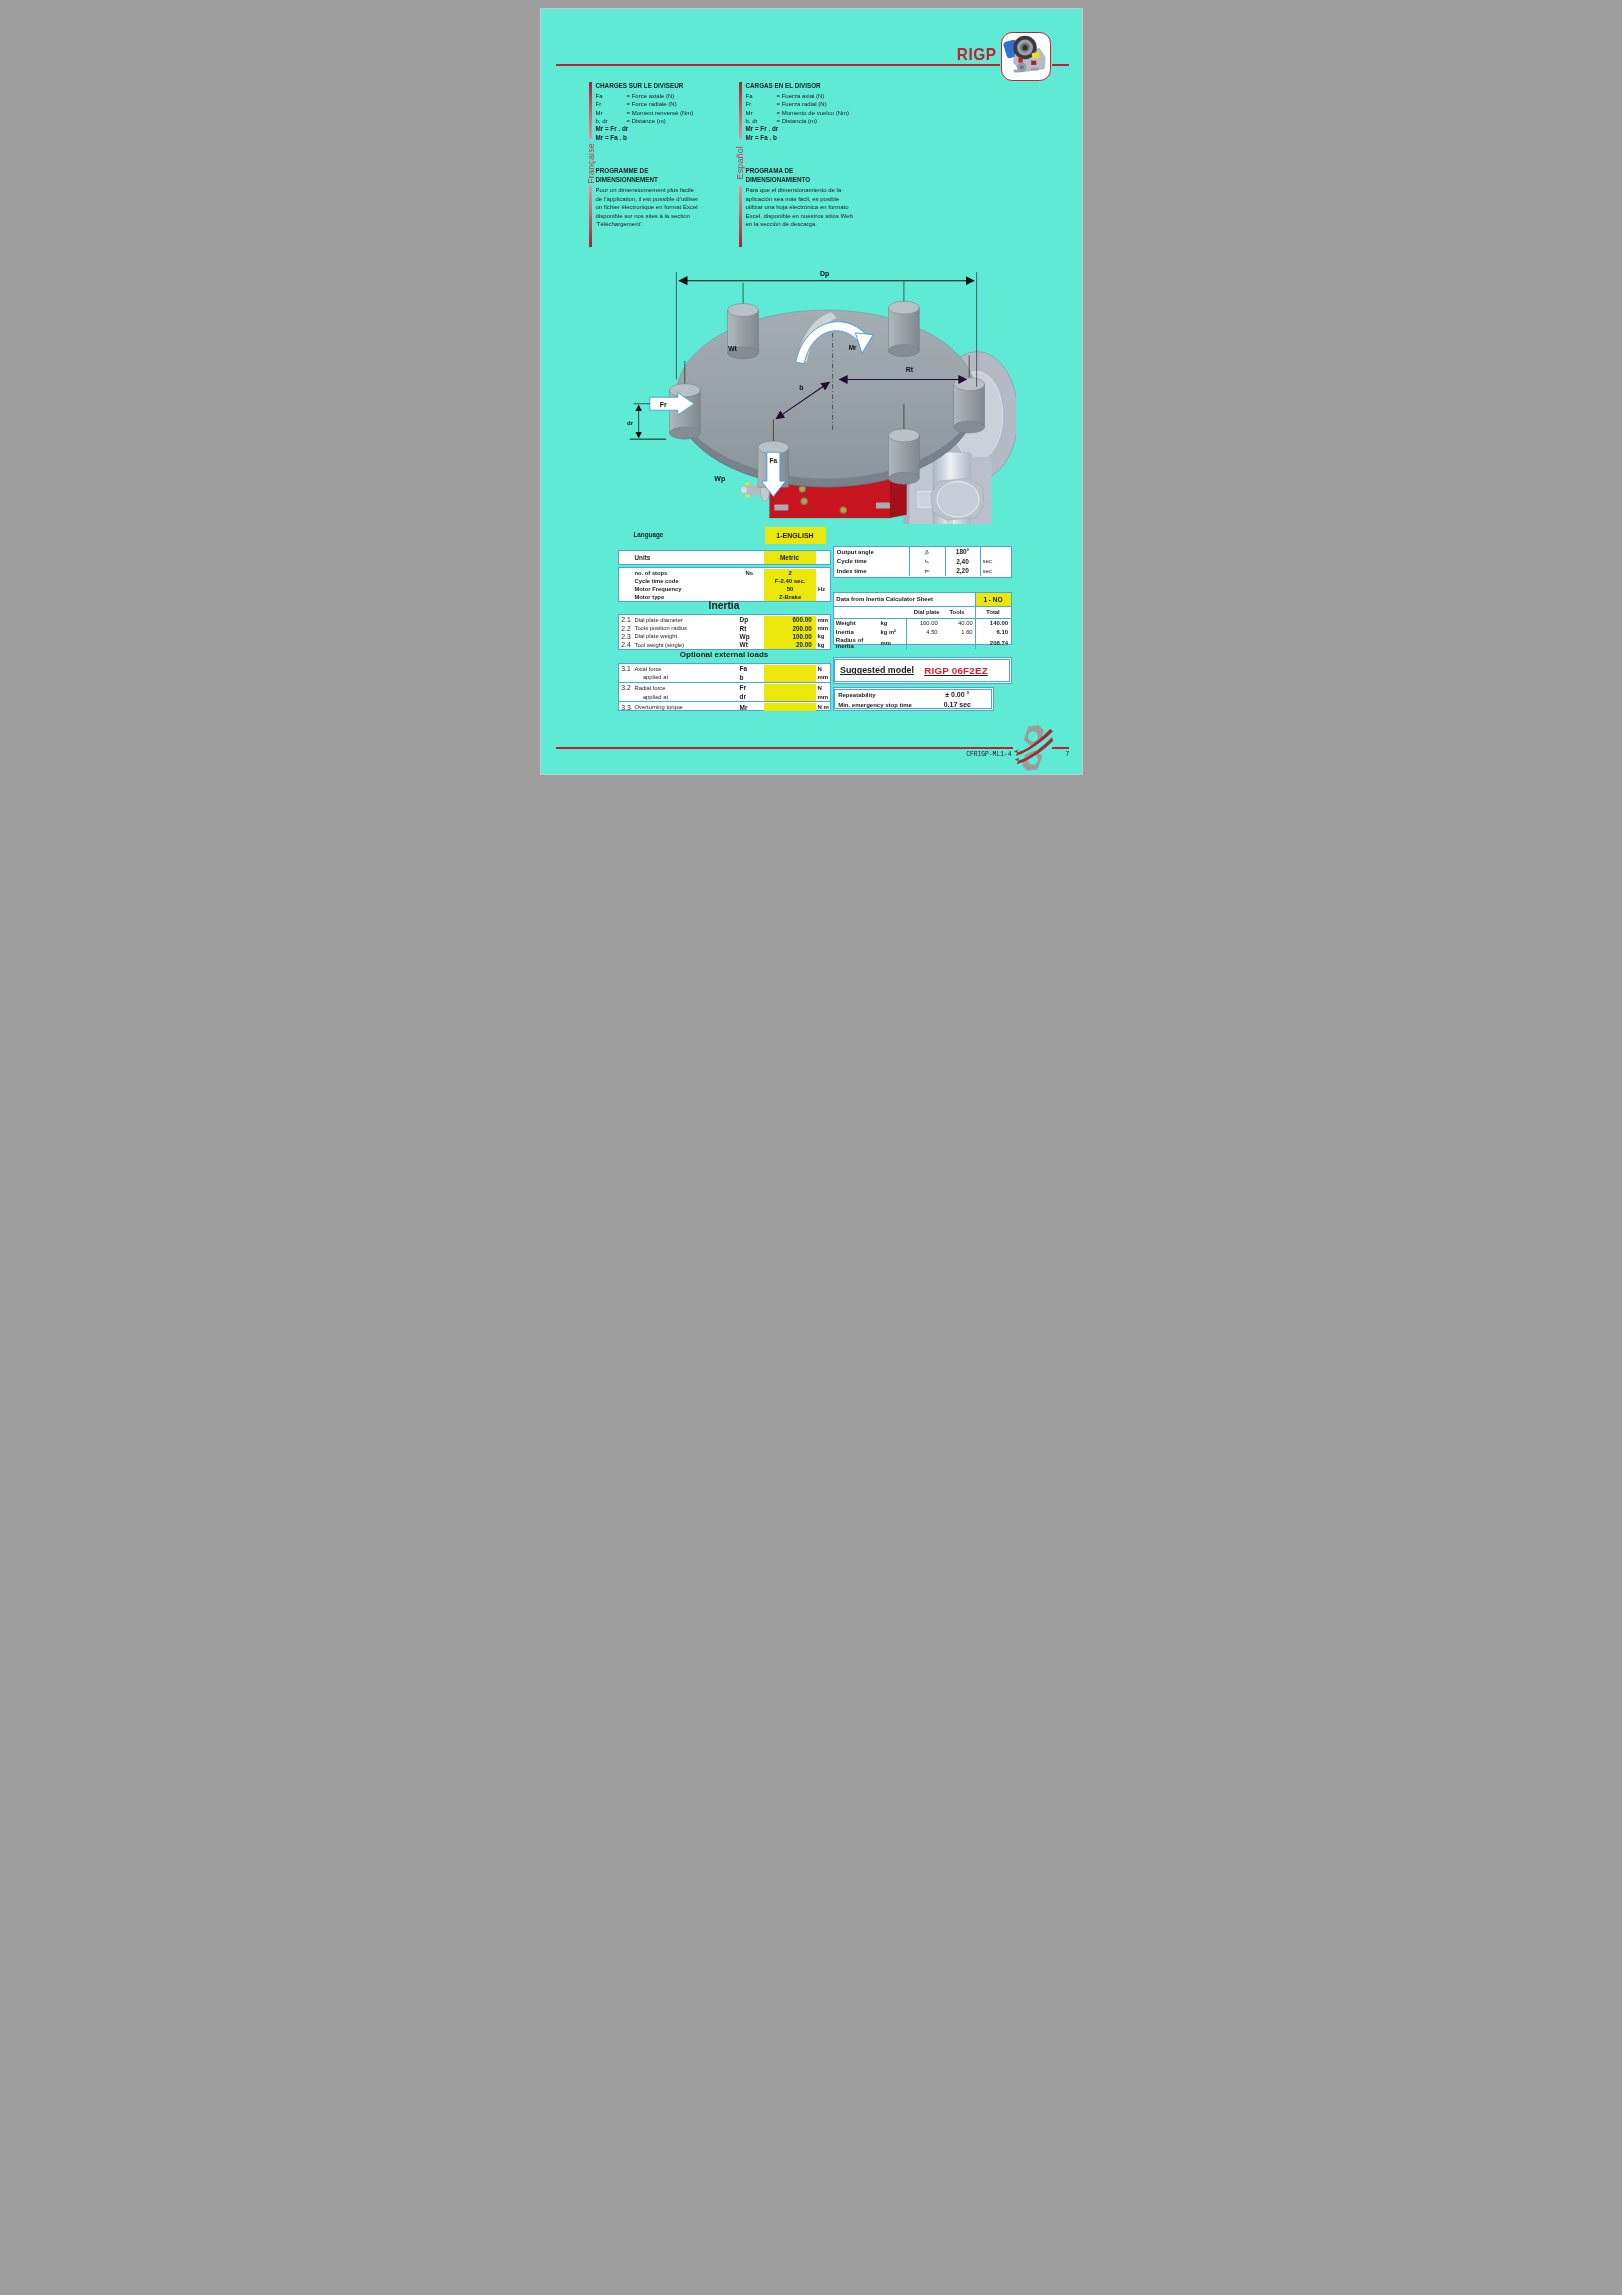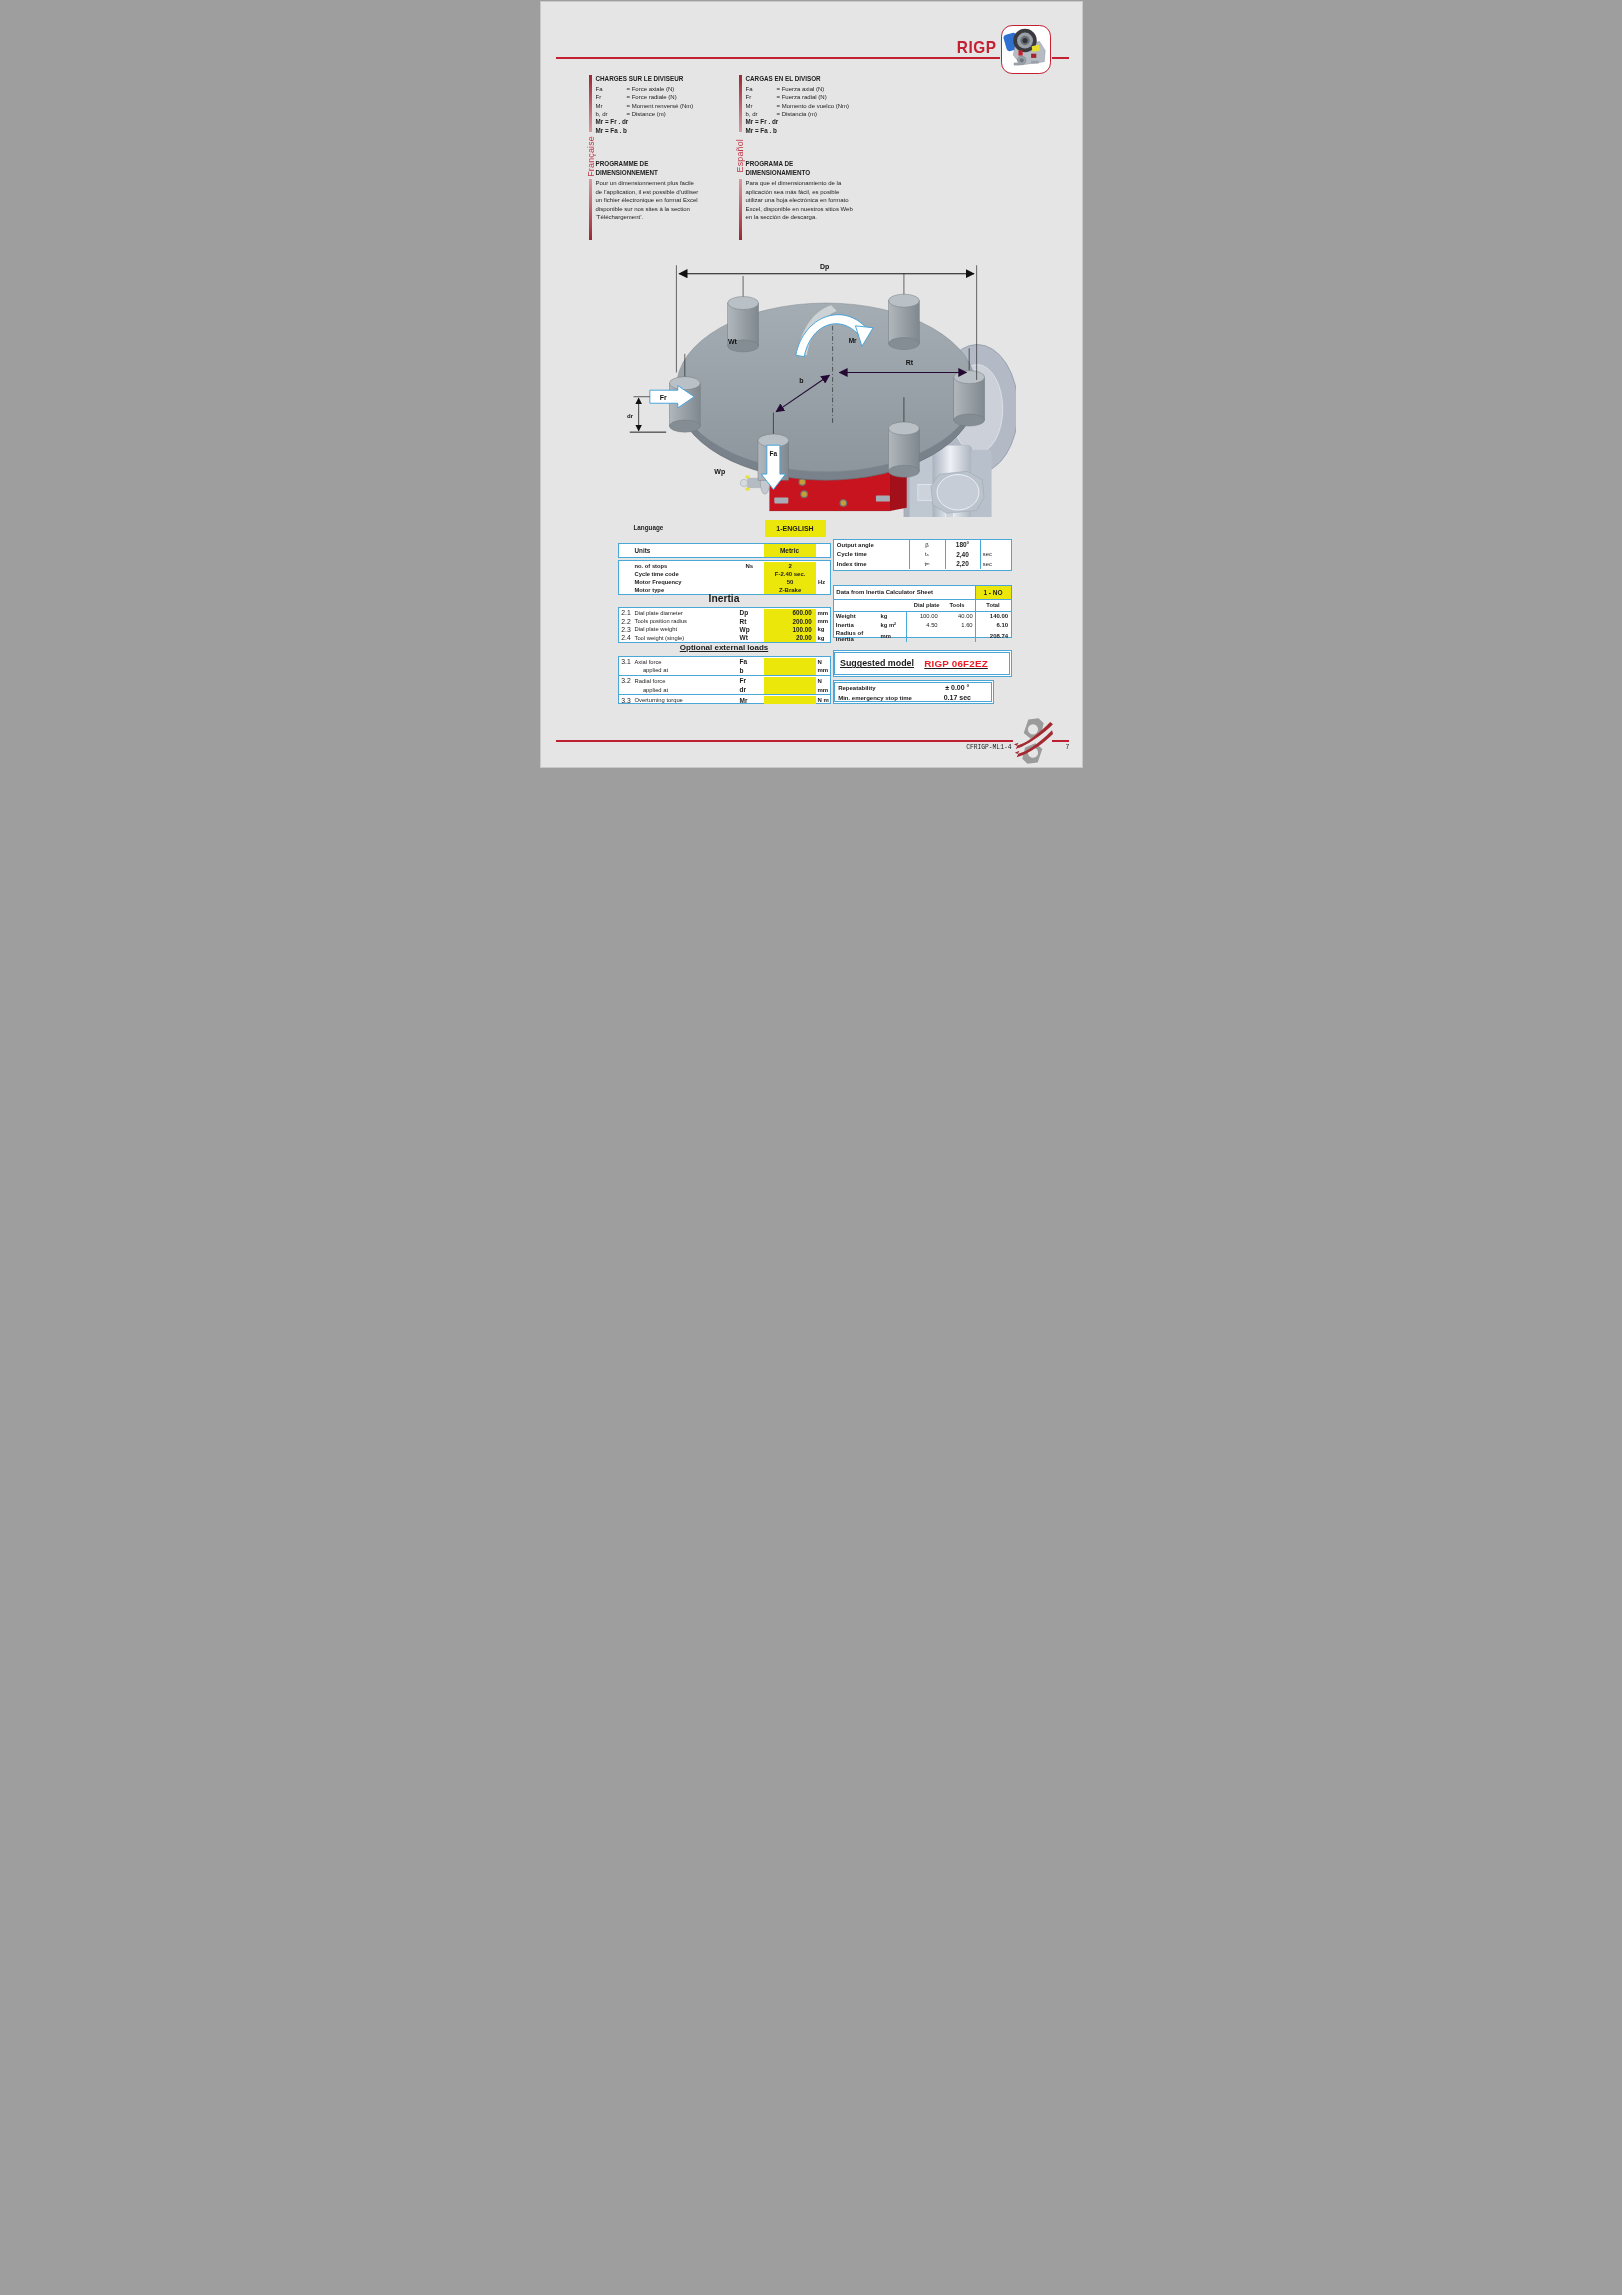--- a/index.html
+++ b/index.html
@@ -1,16 +1,16 @@
 <!DOCTYPE html>
 <html style="font-size:7.5px"><head>
 <meta charset="utf-8">
 <style>
   html,body{margin:0;padding:0;background:#9e9e9e;}
-  .page{position:relative;width:541px;height:765px;margin:1px auto;background:#e5e5e5;
+  .page{position:relative;width:541px;height:765px;margin:8px auto;background:#5eead4;
         border:0.5px solid #c8c8c8;overflow:hidden;
         font-family:"Liberation Sans",sans-serif;color:#1c1c1c;}
   .abs{position:absolute;}
 
   
   .brand{left:394px;top:37px;width:62px;text-align:right;font-size:15.4px;font-weight:700;
          color:#c42031;letter-spacing:0.5px;transform:scaleY(1.08);}
   .topline{top:55px;height:1.9px;background:#c32032;}
   .topline.l{left:15.4px;width:444px;}
   .topline.r{left:511px;width:17.7px;}
@@ -52,21 +52,21 @@
   .params-box{left:77px;top:558px;width:213px;height:35px;padding:0.5px 0;}
   .prow{display:grid;grid-template-columns:127px 18.6px 52px 1fr;height:8.2px;align-items:center;}
   .prow .lab{padding-left:16px;font-weight:700;font-size:5.8px;}
   .prow .sym{font-weight:700;font-size:6px;}
   .prow .val{height:100%;display:flex;align-items:center;justify-content:center;
              font-weight:700;font-size:6px;}
   .prow .unit{font-weight:700;font-size:5.8px;padding-left:1.9px;}
 
   .sec-head{left:77px;width:213px;text-align:center;font-weight:700;}
   .inertia-head{top:591px;font-size:10.3px;}
-  .loads-head{top:641px;font-size:8px;text-decoration:underline;}
+  .loads-head{top:641px;font-size:8px;}
 
   .inertia-box{left:77px;top:605px;width:213px;height:36px;padding:0.5px 0;}
   .irow{display:grid;grid-template-columns:16px 105px 24px 52px 1fr;height:8.4px;align-items:center;}
   .irow .num{font-size:6.8px;padding-left:2.8px;}
   .irow .lab{font-size:5.8px;}
   .irow .sym{font-weight:700;font-size:6.5px;}
   .irow .val{height:100%;display:flex;align-items:center;justify-content:flex-end;
              padding-right:3.7px;box-sizing:border-box;font-weight:700;font-size:6.3px;}
   .irow .unit{font-weight:700;font-size:6px;padding-left:1.9px;}
 

